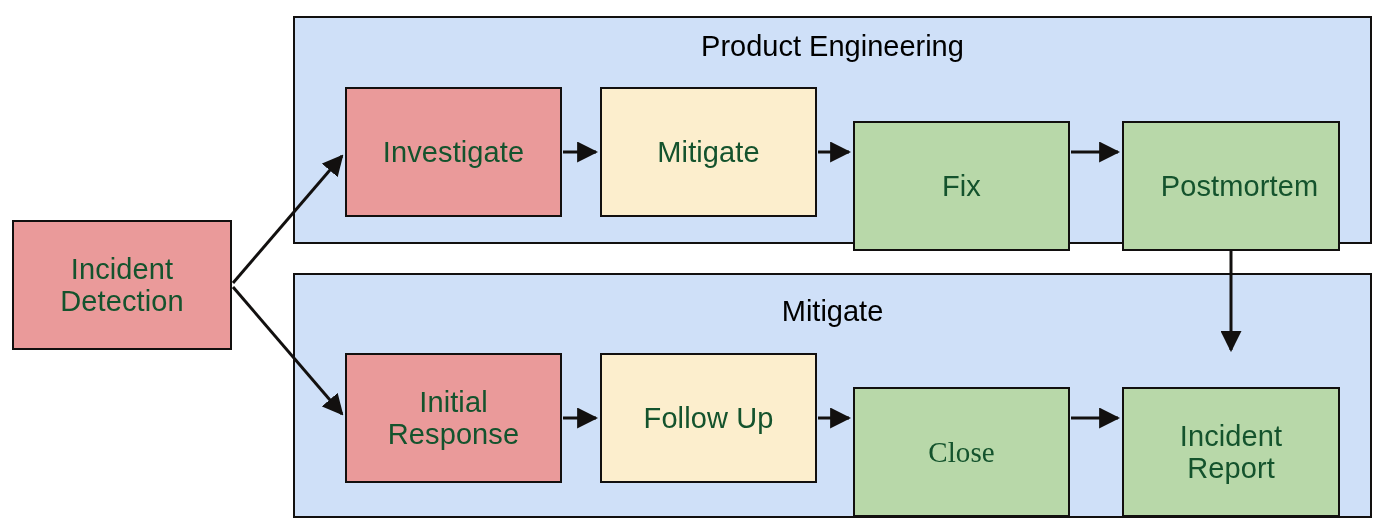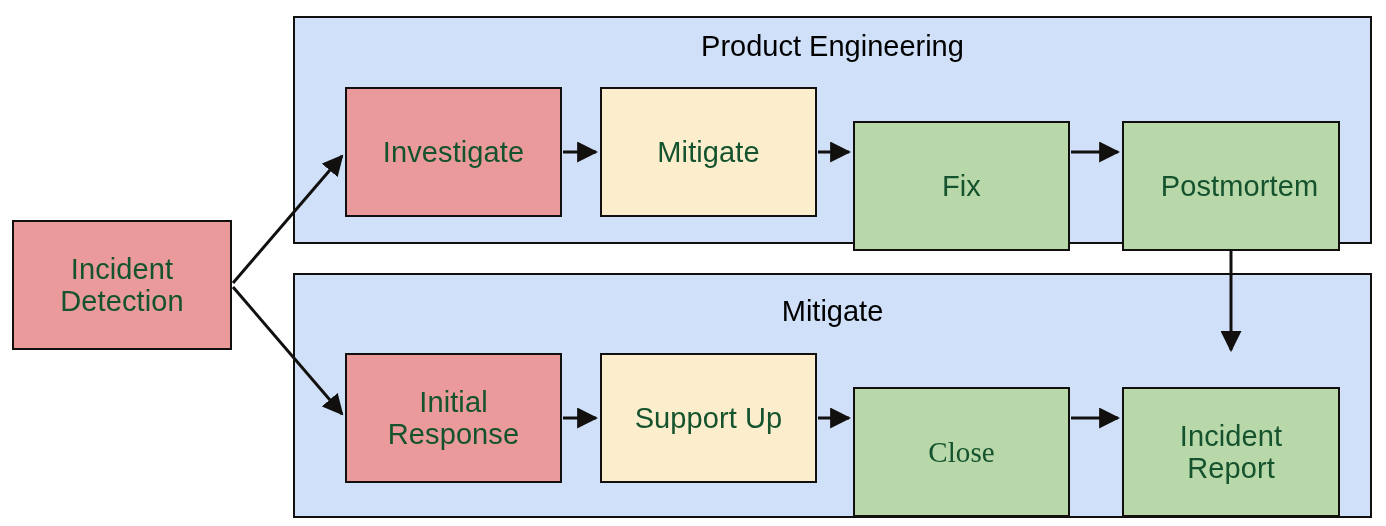--- a/index.html
+++ b/index.html
@@ -112,21 +112,21 @@
   </div>
   <div class="node green" style="left:1122px; top:87px; width:218px; height:130px;padding-left:17px;">
     <span class="node-label">Postmortem</span>
   </div>
 
   <div class="node red" style="left:345px; top:353px; width:217px; height:130px;justify-content:center;">
     <span class="node-label">Initial
 Response</span>
   </div>
   <div class="node cream" style="left:600px; top:353px; width:217px; height:130px;">
-    <span class="node-label">Support Up</span>
+    <span class="node-label">Follow Up</span>
   </div>
   <div class="node green" style="left:853px; top:353px; width:217px; height:130px;font-family:Liberation Serif, serif;">
     <span class="node-label">Close</span>
   </div>
   <div class="node green" style="left:1122px; top:353px; width:218px; height:130px;">
     <span class="node-label">Incident
 Report</span>
   </div>
 
 </div>

